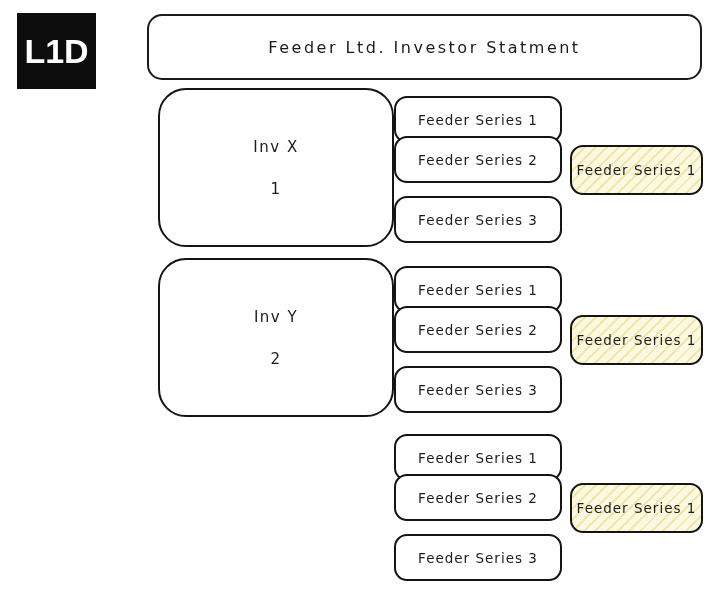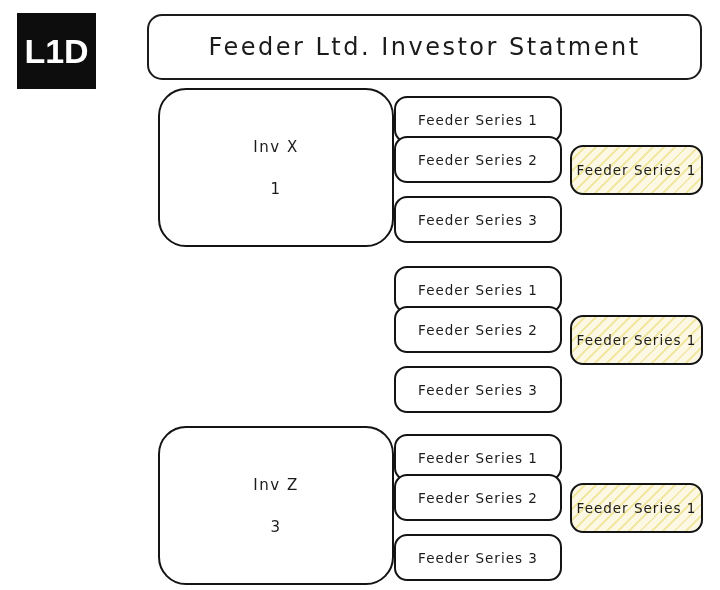--- a/index.html
+++ b/index.html
@@ -20,21 +20,21 @@
     font-family:"Liberation Sans",sans-serif;
   }
   
   .title-box{
     position:absolute;left:147px;top:14px;width:551px;height:62px;
     border:2.5px solid #1b1b1b;border-radius:15px;
     display:flex;align-items:center;justify-content:center;
     background:#ffffff;
   }
   .title-box .txt{
-    font-size:24px;letter-spacing:2.5px;font-weight:500;
+    font-size:16px;letter-spacing:2.5px;font-weight:500;
   }
   
   .group{position:absolute;left:158px;width:545px;height:155px;}
   .g1{top:88px;} .g2{top:258px;} .g3{top:426px;}
   .big-box{
     position:absolute;left:0;top:0;width:232px;height:155px;
     border:2.5px solid #141414;border-radius:28px;background:#ffffff;
     display:flex;flex-direction:column;align-items:center;justify-content:center;
     gap:24px;
   }
@@ -85,39 +85,39 @@
     </div>
     <div class="series-box row3">
       <span class="txt">Feeder Series 3</span>
     </div>
     <div class="highlight-box">
       <span class="txt">Feeder Series 1</span>
     </div>
   </div>
 
   <div class="group g2">
+    <div class="big-box">
+      <span class="name">Inv Y</span>
+      <span class="num">2</span>
+    </div>
     <div class="series-box row1">
       <span class="txt">Feeder Series 1</span>
     </div>
     <div class="series-box row2">
       <span class="txt">Feeder Series 2</span>
     </div>
     <div class="series-box row3">
       <span class="txt">Feeder Series 3</span>
     </div>
     <div class="highlight-box">
       <span class="txt">Feeder Series 1</span>
     </div>
   </div>
 
   <div class="group g3">
-    <div class="big-box">
-      <span class="name">Inv Z</span>
-      <span class="num">3</span>
-    </div>
     <div class="series-box row1">
       <span class="txt">Feeder Series 1</span>
     </div>
     <div class="series-box row2">
       <span class="txt">Feeder Series 2</span>
     </div>
     <div class="series-box row3">
       <span class="txt">Feeder Series 3</span>
     </div>
     <div class="highlight-box">

